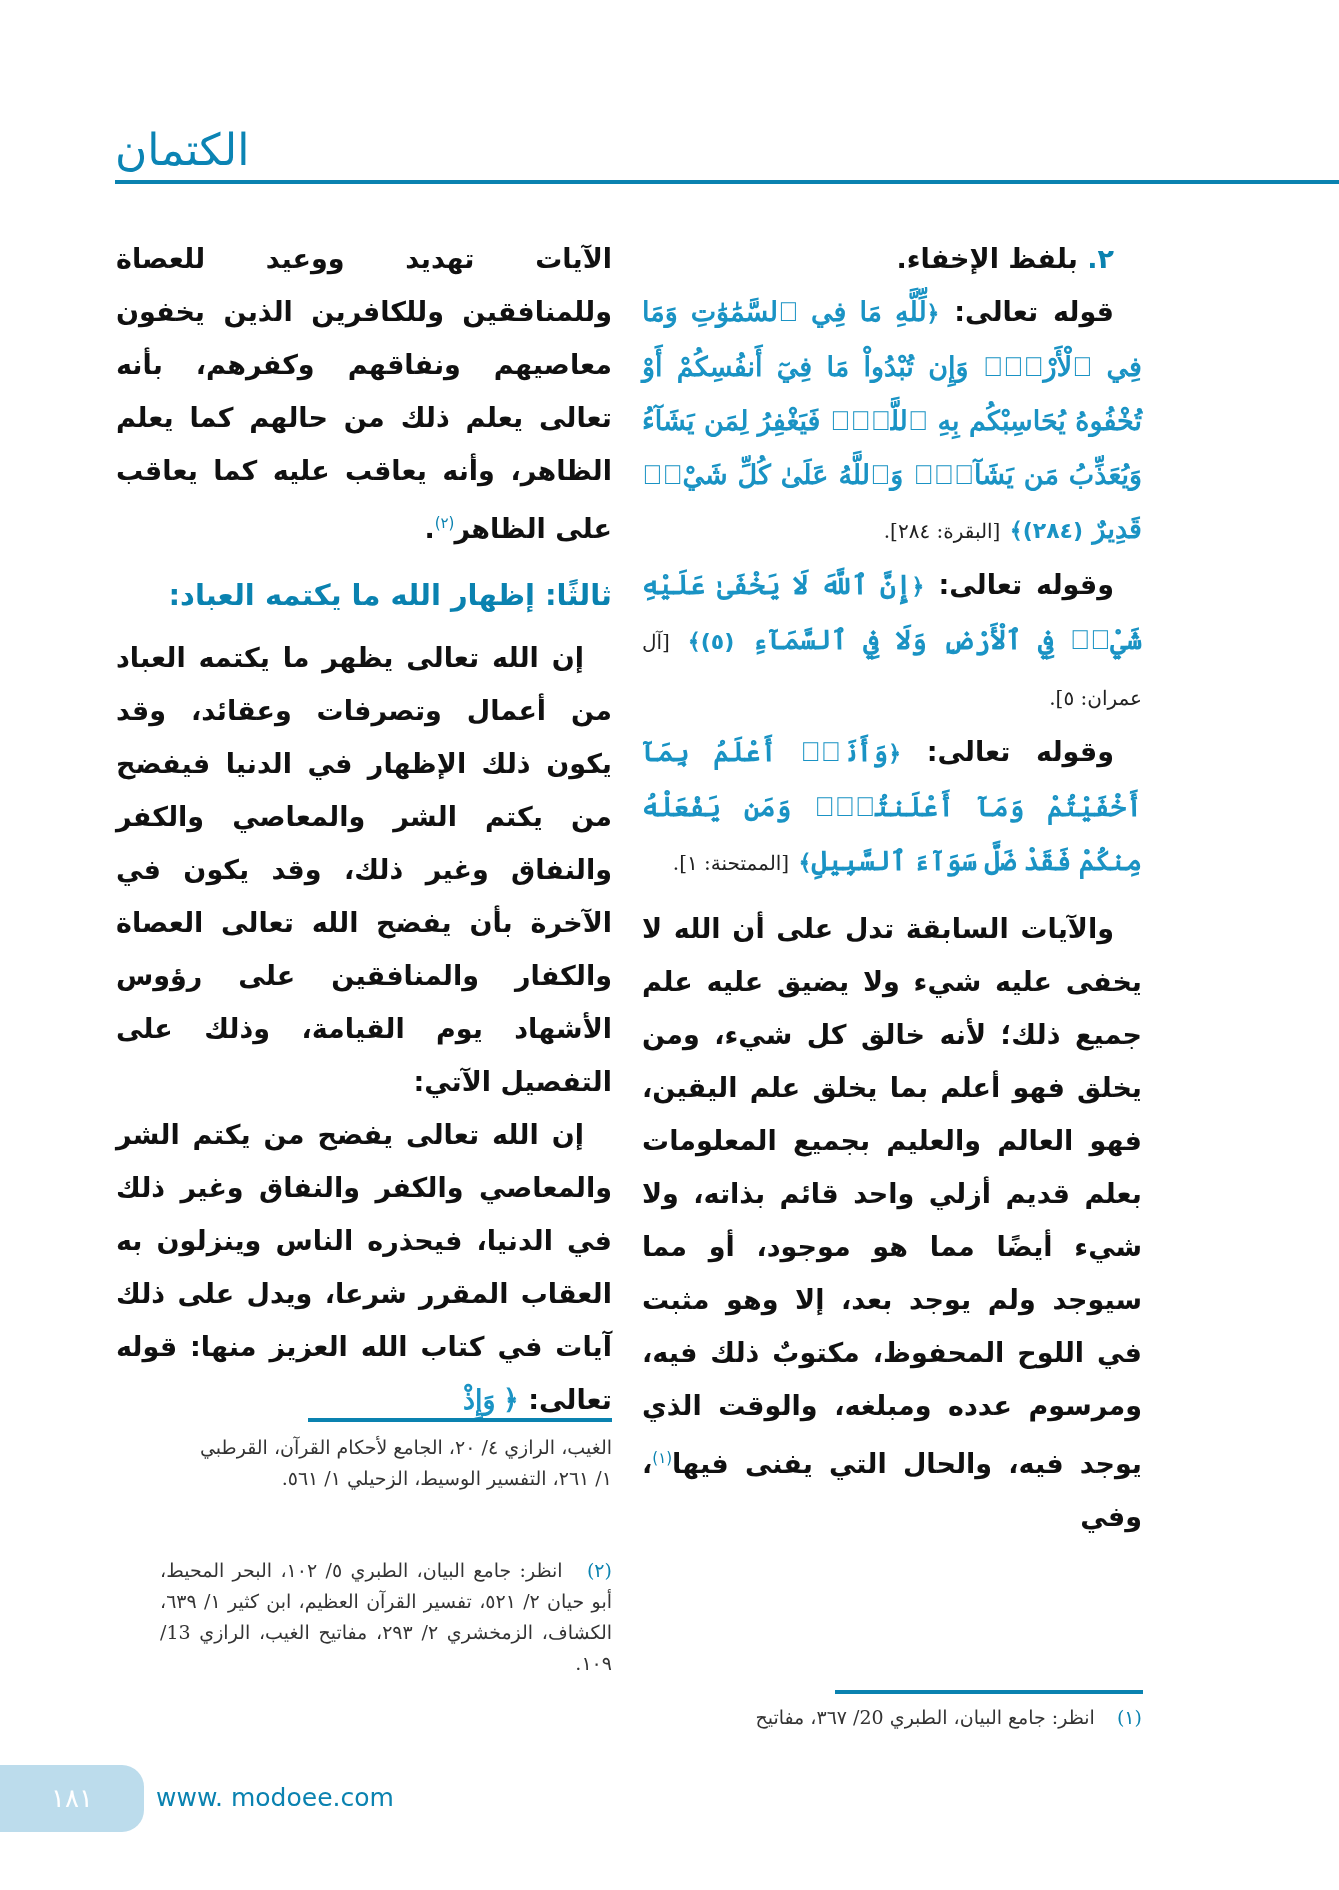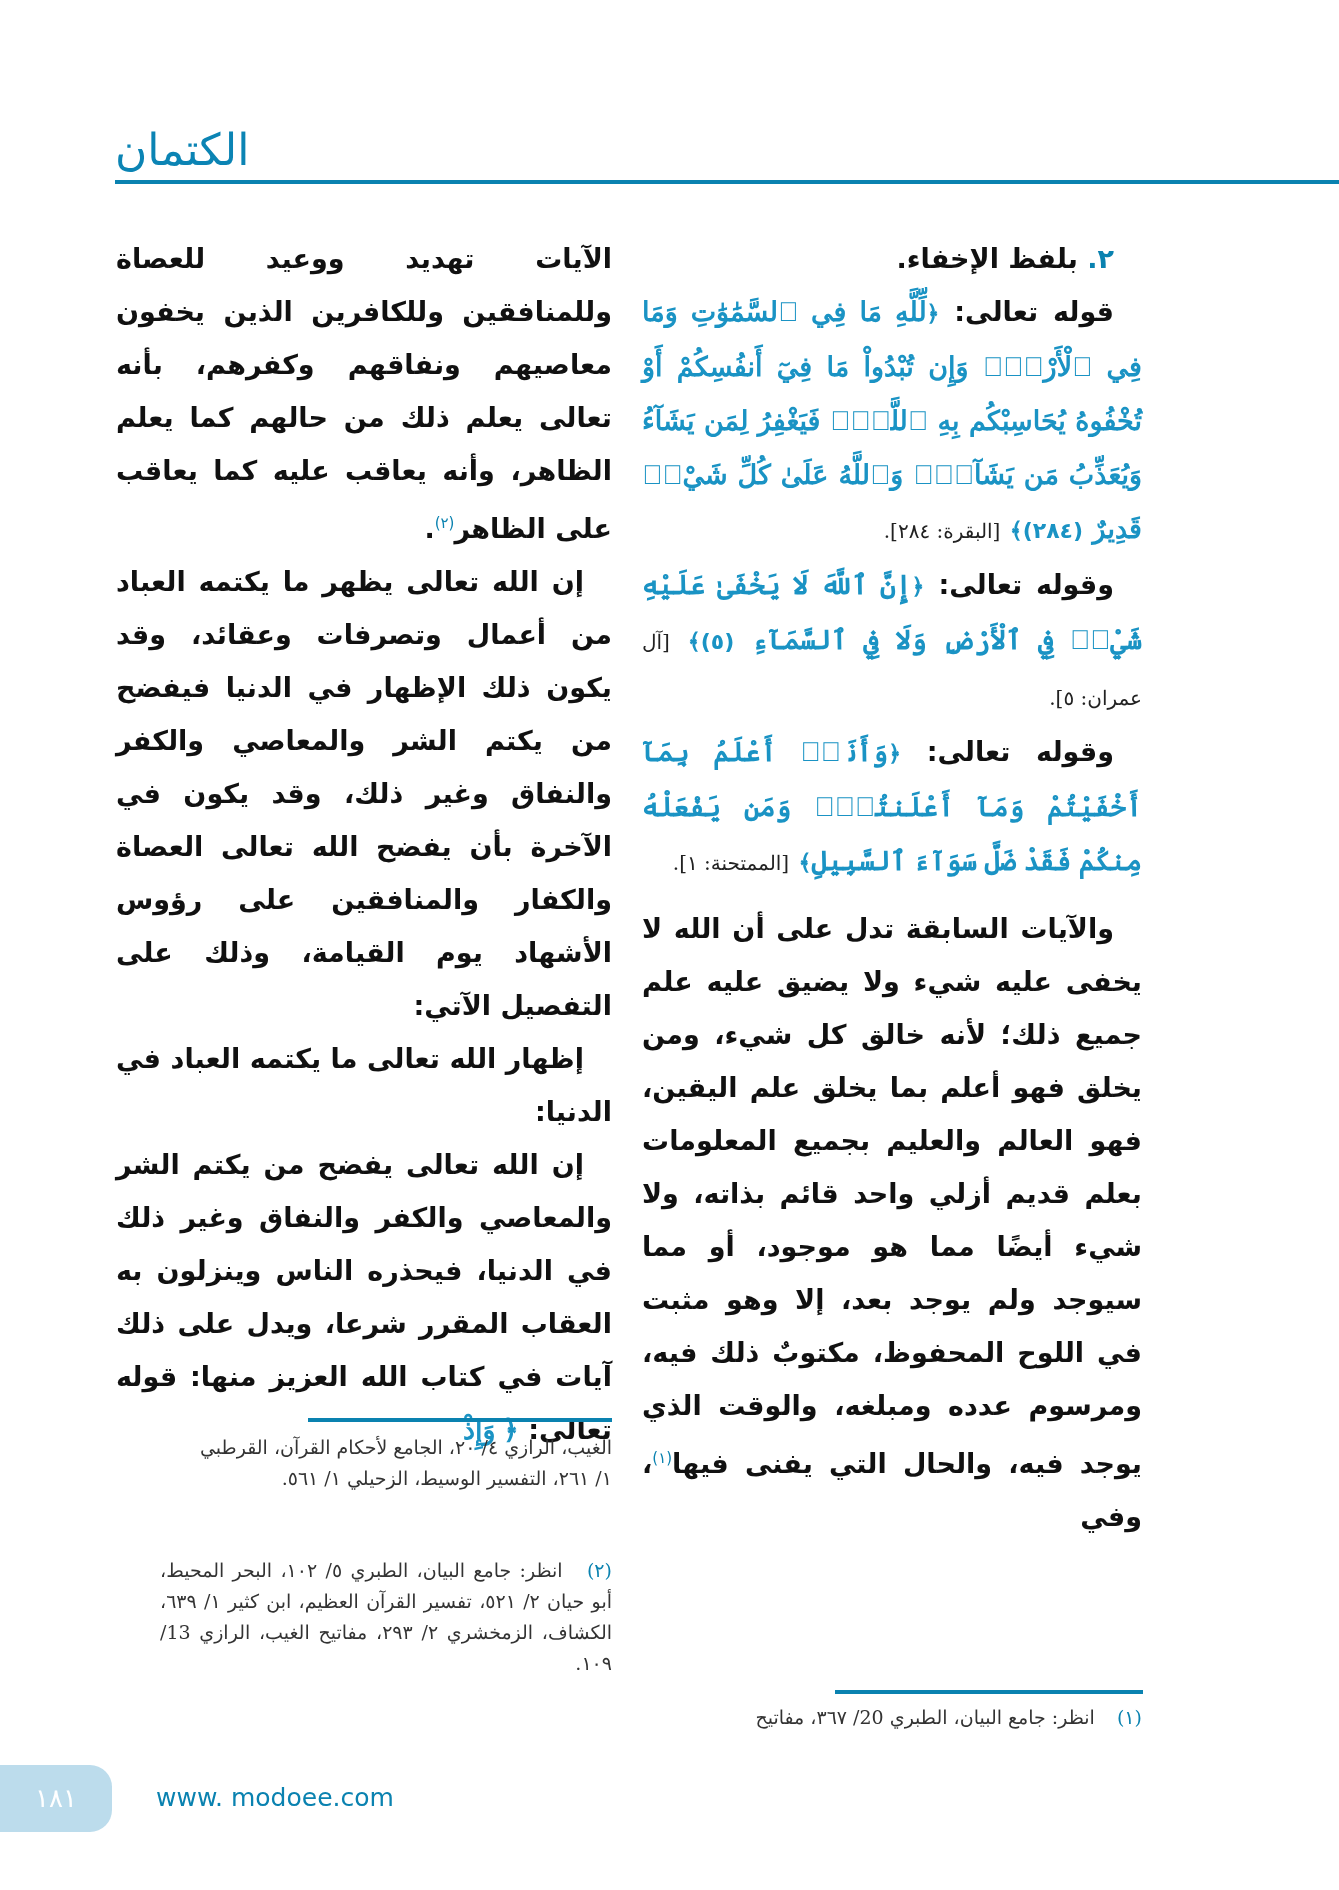--- a/index.html
+++ b/index.html
@@ -25,21 +25,21 @@
 
   .fn-rule-right { position: absolute; left: 835px; width: 308px; top: 1690px; height: 4px; background: #0a82b0; }
   .fn-rule-left { position: absolute; left: 308px; width: 304px; top: 1418px; height: 4px; background: #0a82b0; }
   .fn { position: absolute; direction: rtl; font-family: "DejaVu Serif", serif; font-size: 19px;
         line-height: 31px; color: #333; text-align: justify; }
   .fn-right { left: 642px; width: 500px; top: 1702px; }
   .fn-left-cont { left: 200px; width: 412px; top: 1432px; }
   .fn-left-2 { left: 160px; width: 452px; top: 1555px; }
   .fn-num { color: #0a82b0; margin-left: 16px; }
 
-  .page-pill { position: absolute; left: 0; top: 1765px; width: 112px; height: 67px; background: #bcdcec;
+  .page-pill { position: absolute; left: 0; top: 1765px; width: 144px; height: 67px; background: #bcdcec;
                border-radius: 0 22px 22px 0; color: #ffffff; font-size: 26px; text-align: center;
                line-height: 67px; font-family: "DejaVu Serif", serif; }
   .site-url { position: absolute; left: 156px; top: 1783px; font-size: 25px; color: #0a82b0;
               font-family: "DejaVu Sans", sans-serif; }
 </style>
 </head>
 <body>
 
 <div class="header-title">الكتمان</div>
 <div class="header-rule"></div>
@@ -80,24 +80,24 @@
 <div class="fn-rule-right"></div>
 <div class="fn fn-right">
   <span class="fn-num">(١)</span>
   <span>انظر: جامع البيان، الطبري 20/ ٣٦٧، مفاتيح</span>
 </div>
 
 <div class="col col-left">
   <p class="p">
     <span>الآيات تهديد ووعيد للعصاة وللمنافقين وللكافرين الذين يخفون معاصيهم ونفاقهم وكفرهم، بأنه تعالى يعلم ذلك من حالهم كما يعلم الظاهر، وأنه يعاقب عليه كما يعاقب على الظاهر</span><span class="sup">(٢)</span><span>.</span>
   </p>
+  <div class="section-heading">ثالثًا: إظهار الله ما يكتمه العباد:</div>
   <p class="p indent">
     <span>إن الله تعالى يظهر ما يكتمه العباد من أعمال وتصرفات وعقائد، وقد يكون ذلك الإظهار في الدنيا فيفضح من يكتم الشر والمعاصي والكفر والنفاق وغير ذلك، وقد يكون في الآخرة بأن يفضح الله تعالى العصاة والكفار والمنافقين على رؤوس الأشهاد يوم القيامة، وذلك على التفصيل الآتي:</span>
   </p>
-  <p class="sub-heading">إظهار الله تعالى ما يكتمه العباد في الدنيا:</p>
   <p class="p indent">
     <span>إن الله تعالى يفضح من يكتم الشر والمعاصي والكفر والنفاق وغير ذلك في الدنيا، فيحذره الناس وينزلون به العقاب المقرر شرعا، ويدل على ذلك آيات في كتاب الله العزيز منها: قوله تعالى:</span>
     <span class="quran">﴿ وَإِذْ</span>
   </p>
 </div>
 
 <div class="fn-rule-left"></div>
 <div class="fn fn-left-cont">الغيب، الرازي ٤/ ٢٠، الجامع لأحكام القرآن، القرطبي ١/ ٢٦١، التفسير الوسيط، الزحيلي ١/ ٥٦١.</div>
 <div class="fn fn-left-2">
   <span class="fn-num">(٢)</span>

